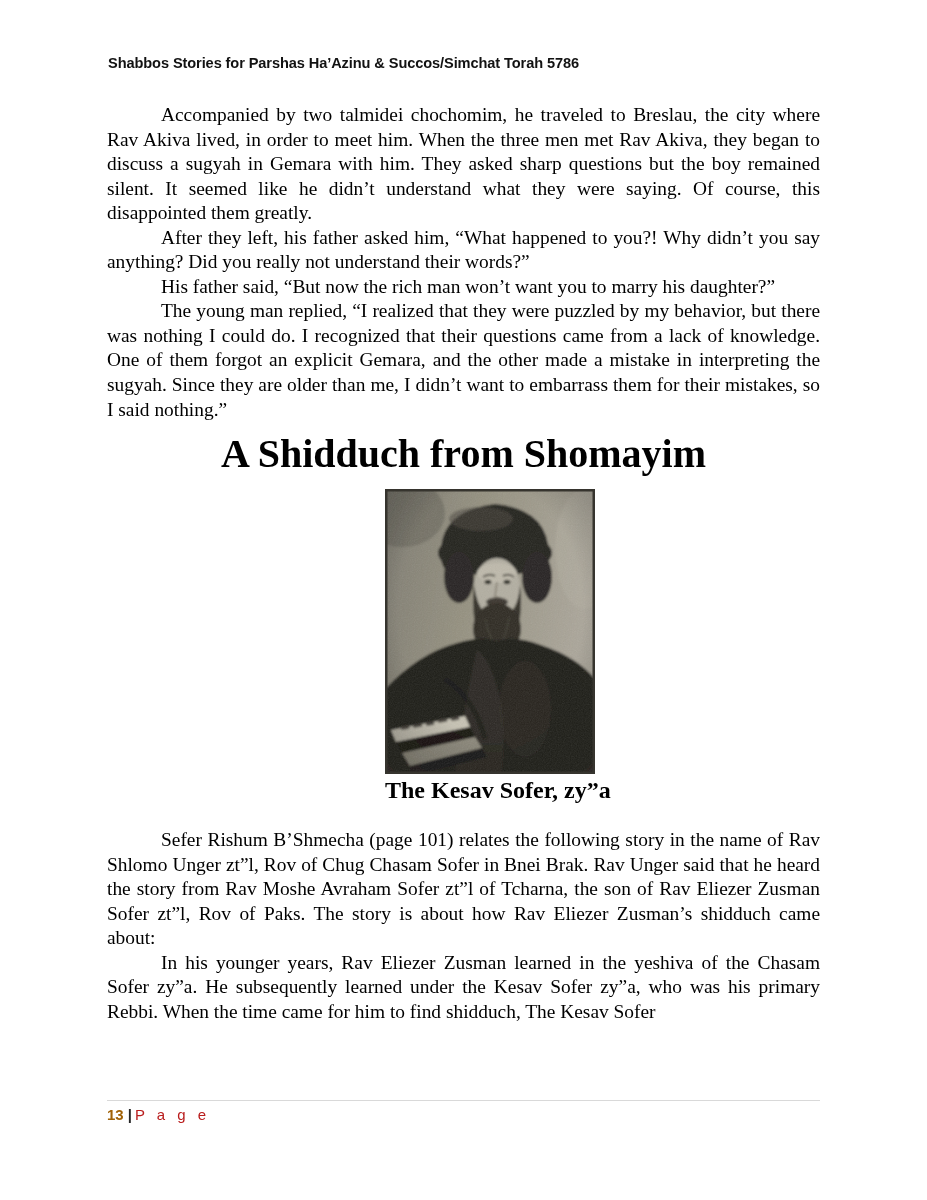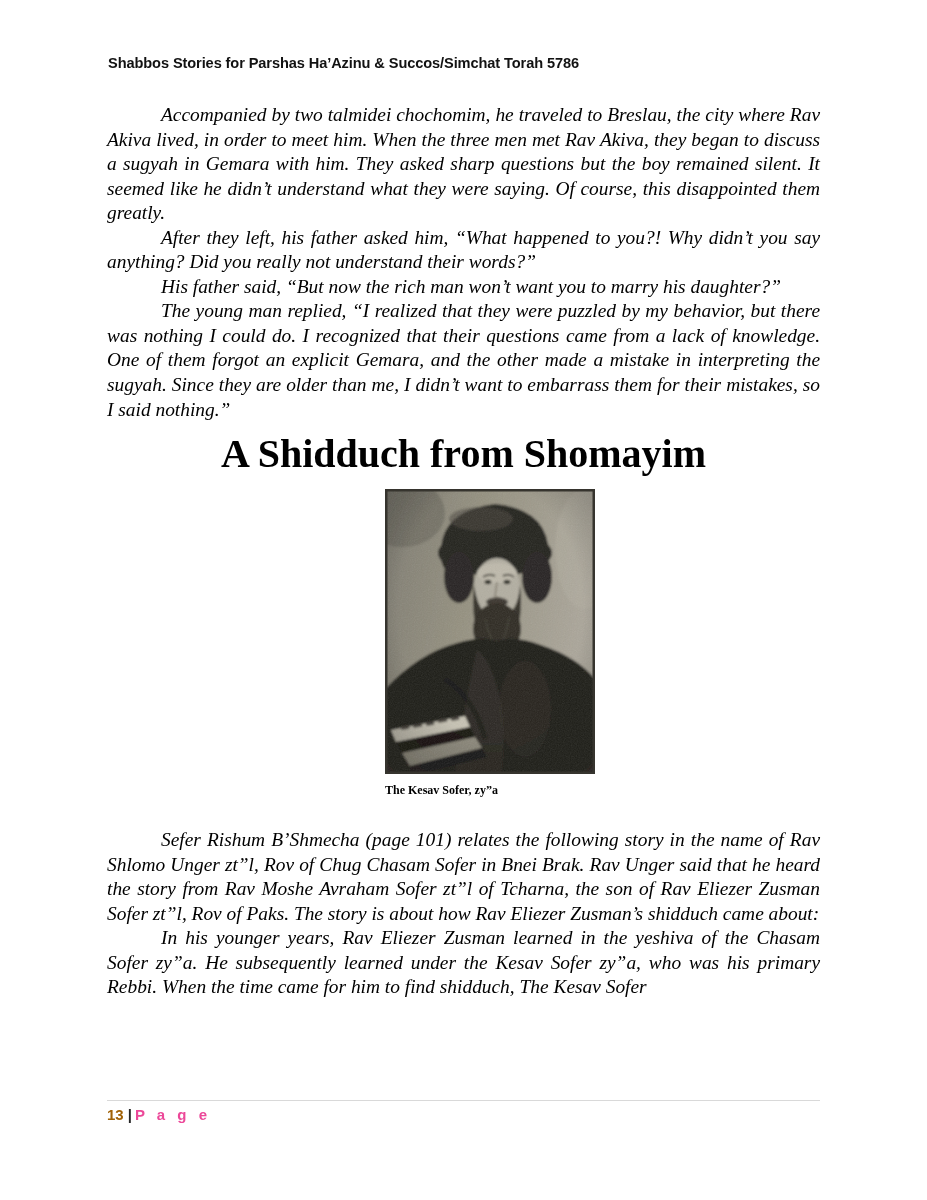--- a/index.html
+++ b/index.html
@@ -26,37 +26,37 @@
   .body-text {
     position: absolute;
     left: 107px;
     top: 103px;
     width: 713px;
     font-size: 19.4px;
     line-height: 24.55px;
     text-align: justify;
     hyphens: none;
   }
-  .body-text p { margin: 0; text-indent: 54px; font-style: italic; }
+  .body-text p { margin: 0; text-indent: 54px; }
   .story-title {
     font-family: "Liberation Serif", serif;
     font-size: 40px;
     font-weight: bold;
     text-align: center;
     line-height: 48px;
     margin: 8px 0 0 0;
     text-indent: 0;
     white-space: nowrap;
   }
   .figure { margin: 11px 0 0 278px; width: 210px; }
   .photo-frame { width: 210px; height: 285px; display: block; }
   .figcaption {
     width: 210px;
     margin-top: 4px;
-    font-size: 12px;
+    font-size: 24px;
     font-weight: bold;
     text-align: left;
     line-height: 24px;
     white-space: nowrap;
   }
   .after-figure { margin-top: 26px; }
   .page-footer {
     position: absolute;
     left: 107px;
     top: 1100px;
@@ -65,21 +65,21 @@
     font-size: 15px;
   }
   .footer-divider {
     width: 713px;
     border-top: 1px solid #d9d9d9;
     height: 0;
     margin-bottom: 5px;
   }
   .page-number { font-weight: bold; color: #a16207; }
   .footer-sep { font-weight: bold; color: #262626; margin: 0 3px 0 4px; }
-  .footer-page-word { color: #ec4899; letter-spacing: 4px; font-weight: bold; }
+  .footer-page-word { color: #b91c1c; letter-spacing: 4px; }
 </style>
 </head>
 <body>
 
 <div class="page">
 
   <div class="page-header">
     <span>Shabbos Stories for Parshas Ha’Azinu &amp; Succos/Simchat Torah 5786</span>
   </div>
 

